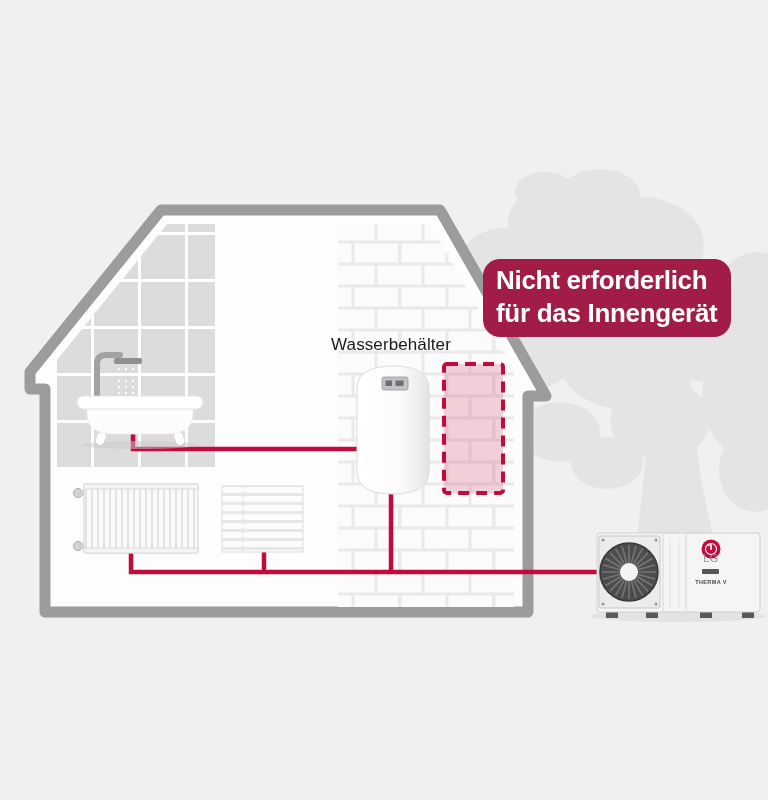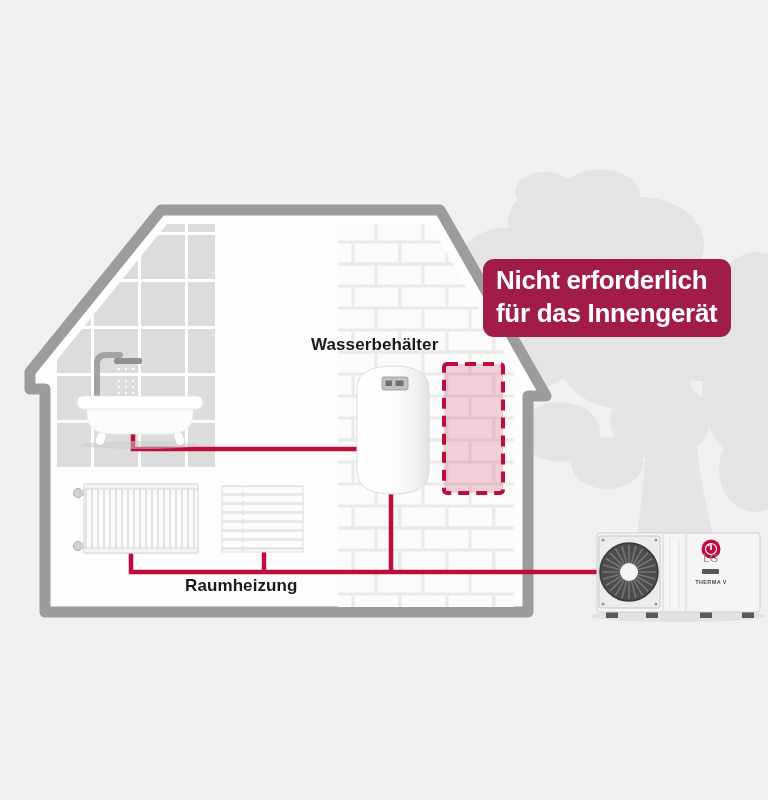--- a/index.html
+++ b/index.html
@@ -13,31 +13,31 @@
     --label:#1A1A1A;
   }
   html,body{margin:0;padding:0;}
   body{font-family:"Liberation Sans", sans-serif; background:#fff;}
   .stage{
     position:relative; width:768px; height:800px; overflow:hidden;
     background:var(--background);
   }
   .stage svg{position:absolute; left:0; top:0;}
   .label{
-    position:absolute; color:var(--label); font-size:17px; font-weight:700;
-    text-align:left; letter-spacing:0.1px; white-space:nowrap;
+    position:absolute; color:var(--label); font-size:17px; font-weight:400;
+    text-align:center; letter-spacing:0.1px; white-space:nowrap;
   }
   .label-tank{left:311px; top:335px; width:160px;}
   .label-hotwater{left:190px; top:424px; width:160px;}
   .label-heating{left:185px; top:576px; width:160px;}
   .label-waterline{left:451px; top:576px; width:160px;}
   .badge{
     position:absolute; left:483px; top:259px; width:248px; box-sizing:border-box;
     background:var(--badge-bg); color:var(--badge-text);
-    border-radius:11px; padding:5px 13px 7px 13px;
+    border-radius:17px; padding:5px 13px 7px 13px;
   }
   .badge .line{
     font-size:26px; font-weight:bold; line-height:33px; letter-spacing:-0.3px;
     white-space:nowrap;
   }
   .unit-brand{
     position:absolute; left:695px; top:552px; width:32px; text-align:center;
     font-size:11px; font-weight:normal; color:#8F8F91; letter-spacing:0.5px;
   }
   .unit-model{
@@ -195,18 +195,17 @@
       <rect x="702" y="569" width="17" height="5" rx="1" fill="#55555A"></rect>
     </g>
   </svg>
 
   <div class="badge">
     <div class="line">Nicht erforderlich</div>
     <div class="line">für das Innengerät</div>
   </div>
 
   <div class="label label-tank">Wasserbehälter</div>
-  <div class="label label-heating">Raumheizung</div>
 
   <div class="unit-brand">LG</div>
   <div class="unit-model">THERMA V</div>
 
 </div>
 
 </body></html>

